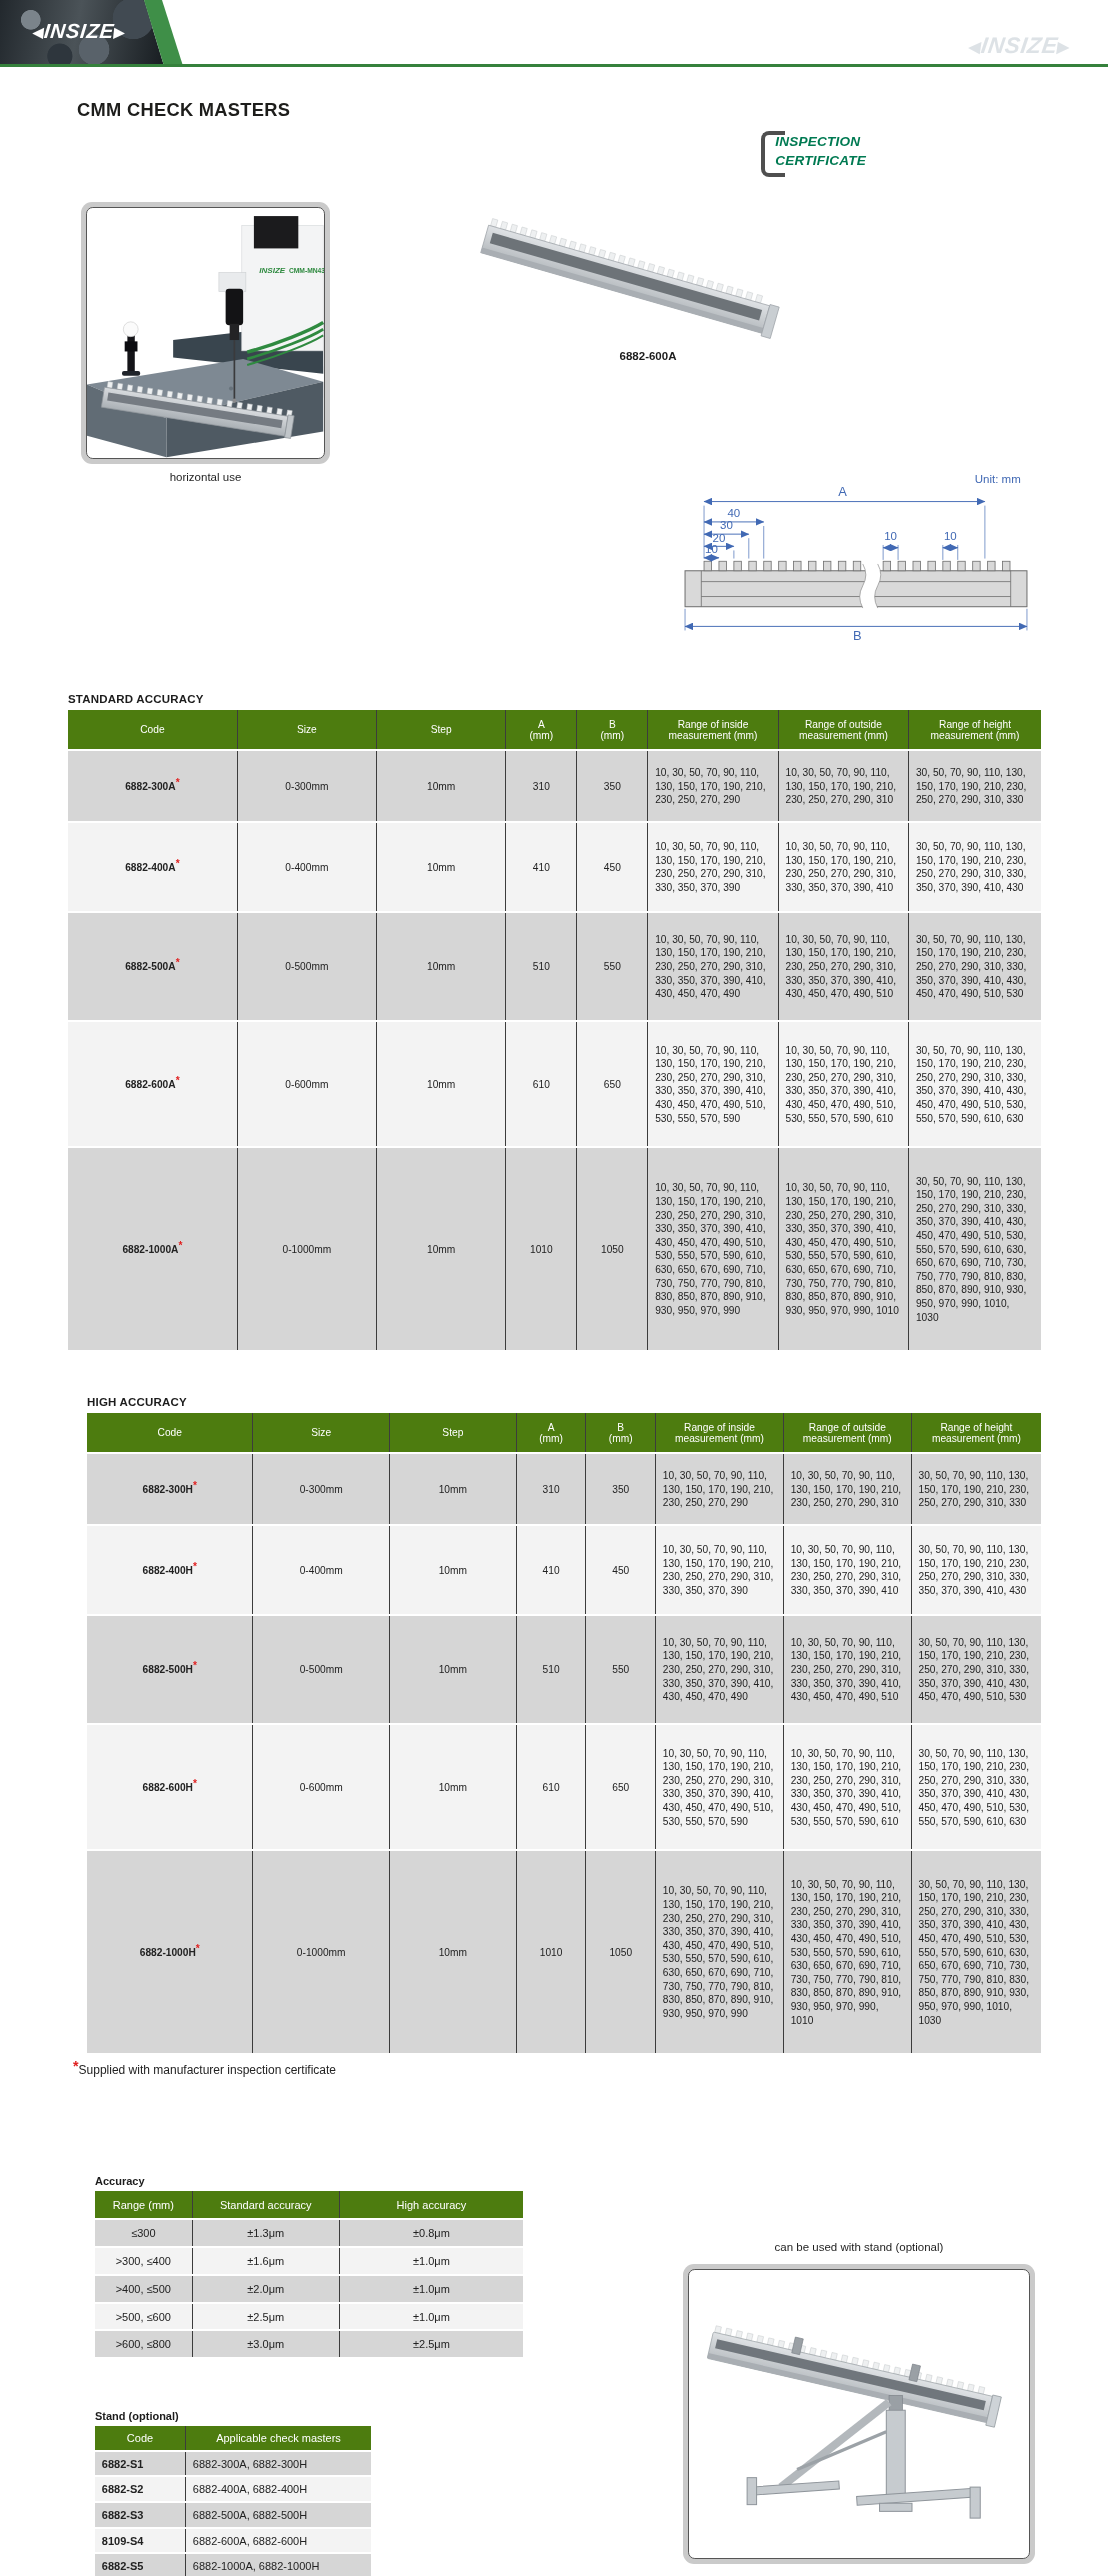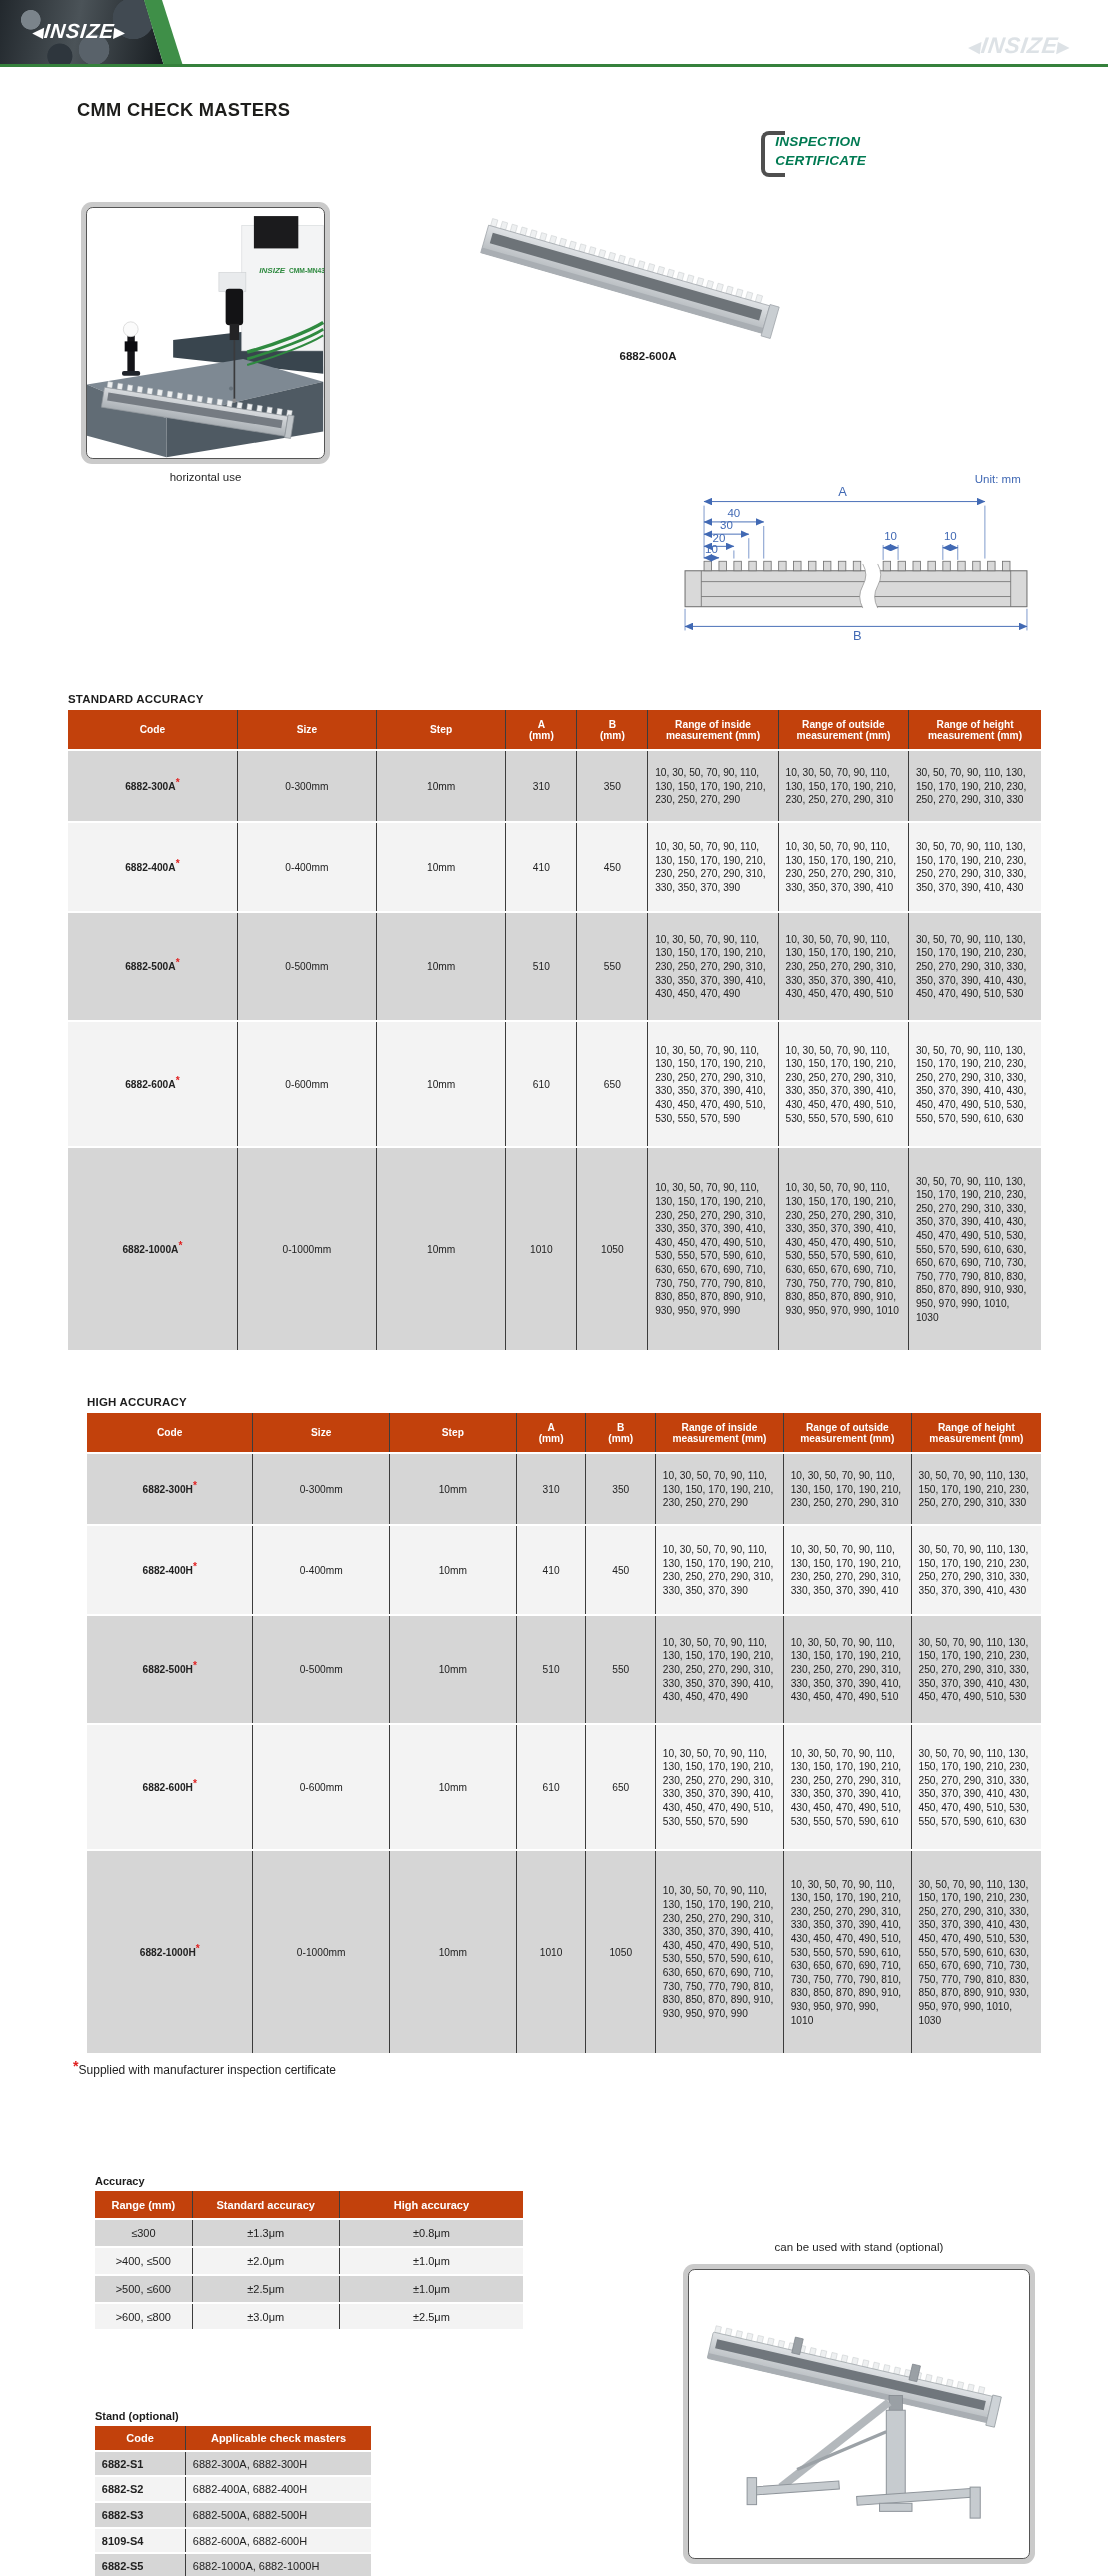--- a/index.html
+++ b/index.html
@@ -49,21 +49,21 @@
   .features li{position:relative;padding-left:15px;font-size:11.5px;line-height:16.3px;color:#232323;
     white-space:pre-line;margin:0 0 0.7px 0;}
   .features li::before{content:"";position:absolute;left:1.4px;top:5.4px;width:4.8px;height:4.8px;background:#222;}
 
   
   .sec-title{position:absolute;font-size:11.5px;font-weight:bold;color:#1c1c1c;letter-spacing:0.2px;}
   .sub-title{position:absolute;font-size:11px;font-weight:bold;color:#1c1c1c;}
 
   
   table.cat{border-collapse:collapse;table-layout:fixed;position:absolute;}
-  table.cat th{background:#c2410c;color:#fff;font-weight:bold;white-space:pre-line;
+  table.cat th{background:#4d7c0f;color:#fff;font-weight:normal;white-space:pre-line;
     border-right:1.4px solid #3c3c3c;border-bottom:2px solid #fff;padding:2.7px 4.1px;}
   table.cat th:last-child{border-right:none;}
   table.cat td{border-right:1.4px solid #3c3c3c;border-bottom:2px solid #fff;padding:2.7px 6.8px;
     vertical-align:middle;}
   table.cat td:last-child{border-right:none;}
   table.cat tbody tr:nth-child(odd) td{background:#d6d6d6;}
   table.cat tbody tr:nth-child(even) td{background:#f3f3f3;}
 
   .big-table{width:973px;font-size:10.2px;}
   .big-table th{height:34px;font-size:10.2px;}
@@ -500,20 +500,25 @@
           <th>High accuracy</th>
         </tr>
       </thead>
     <tbody>
         <tr>
           <td>≤300</td>
           <td>±1.3μm</td>
           <td>±0.8μm</td>
         </tr>
         <tr>
+          <td>&gt;300, ≤400</td>
+          <td>±1.6μm</td>
+          <td>±1.0μm</td>
+        </tr>
+        <tr>
           <td>&gt;400, ≤500</td>
           <td>±2.0μm</td>
           <td>±1.0μm</td>
         </tr>
         <tr>
           <td>&gt;500, ≤600</td>
           <td>±2.5μm</td>
           <td>±1.0μm</td>
         </tr>
         <tr>

